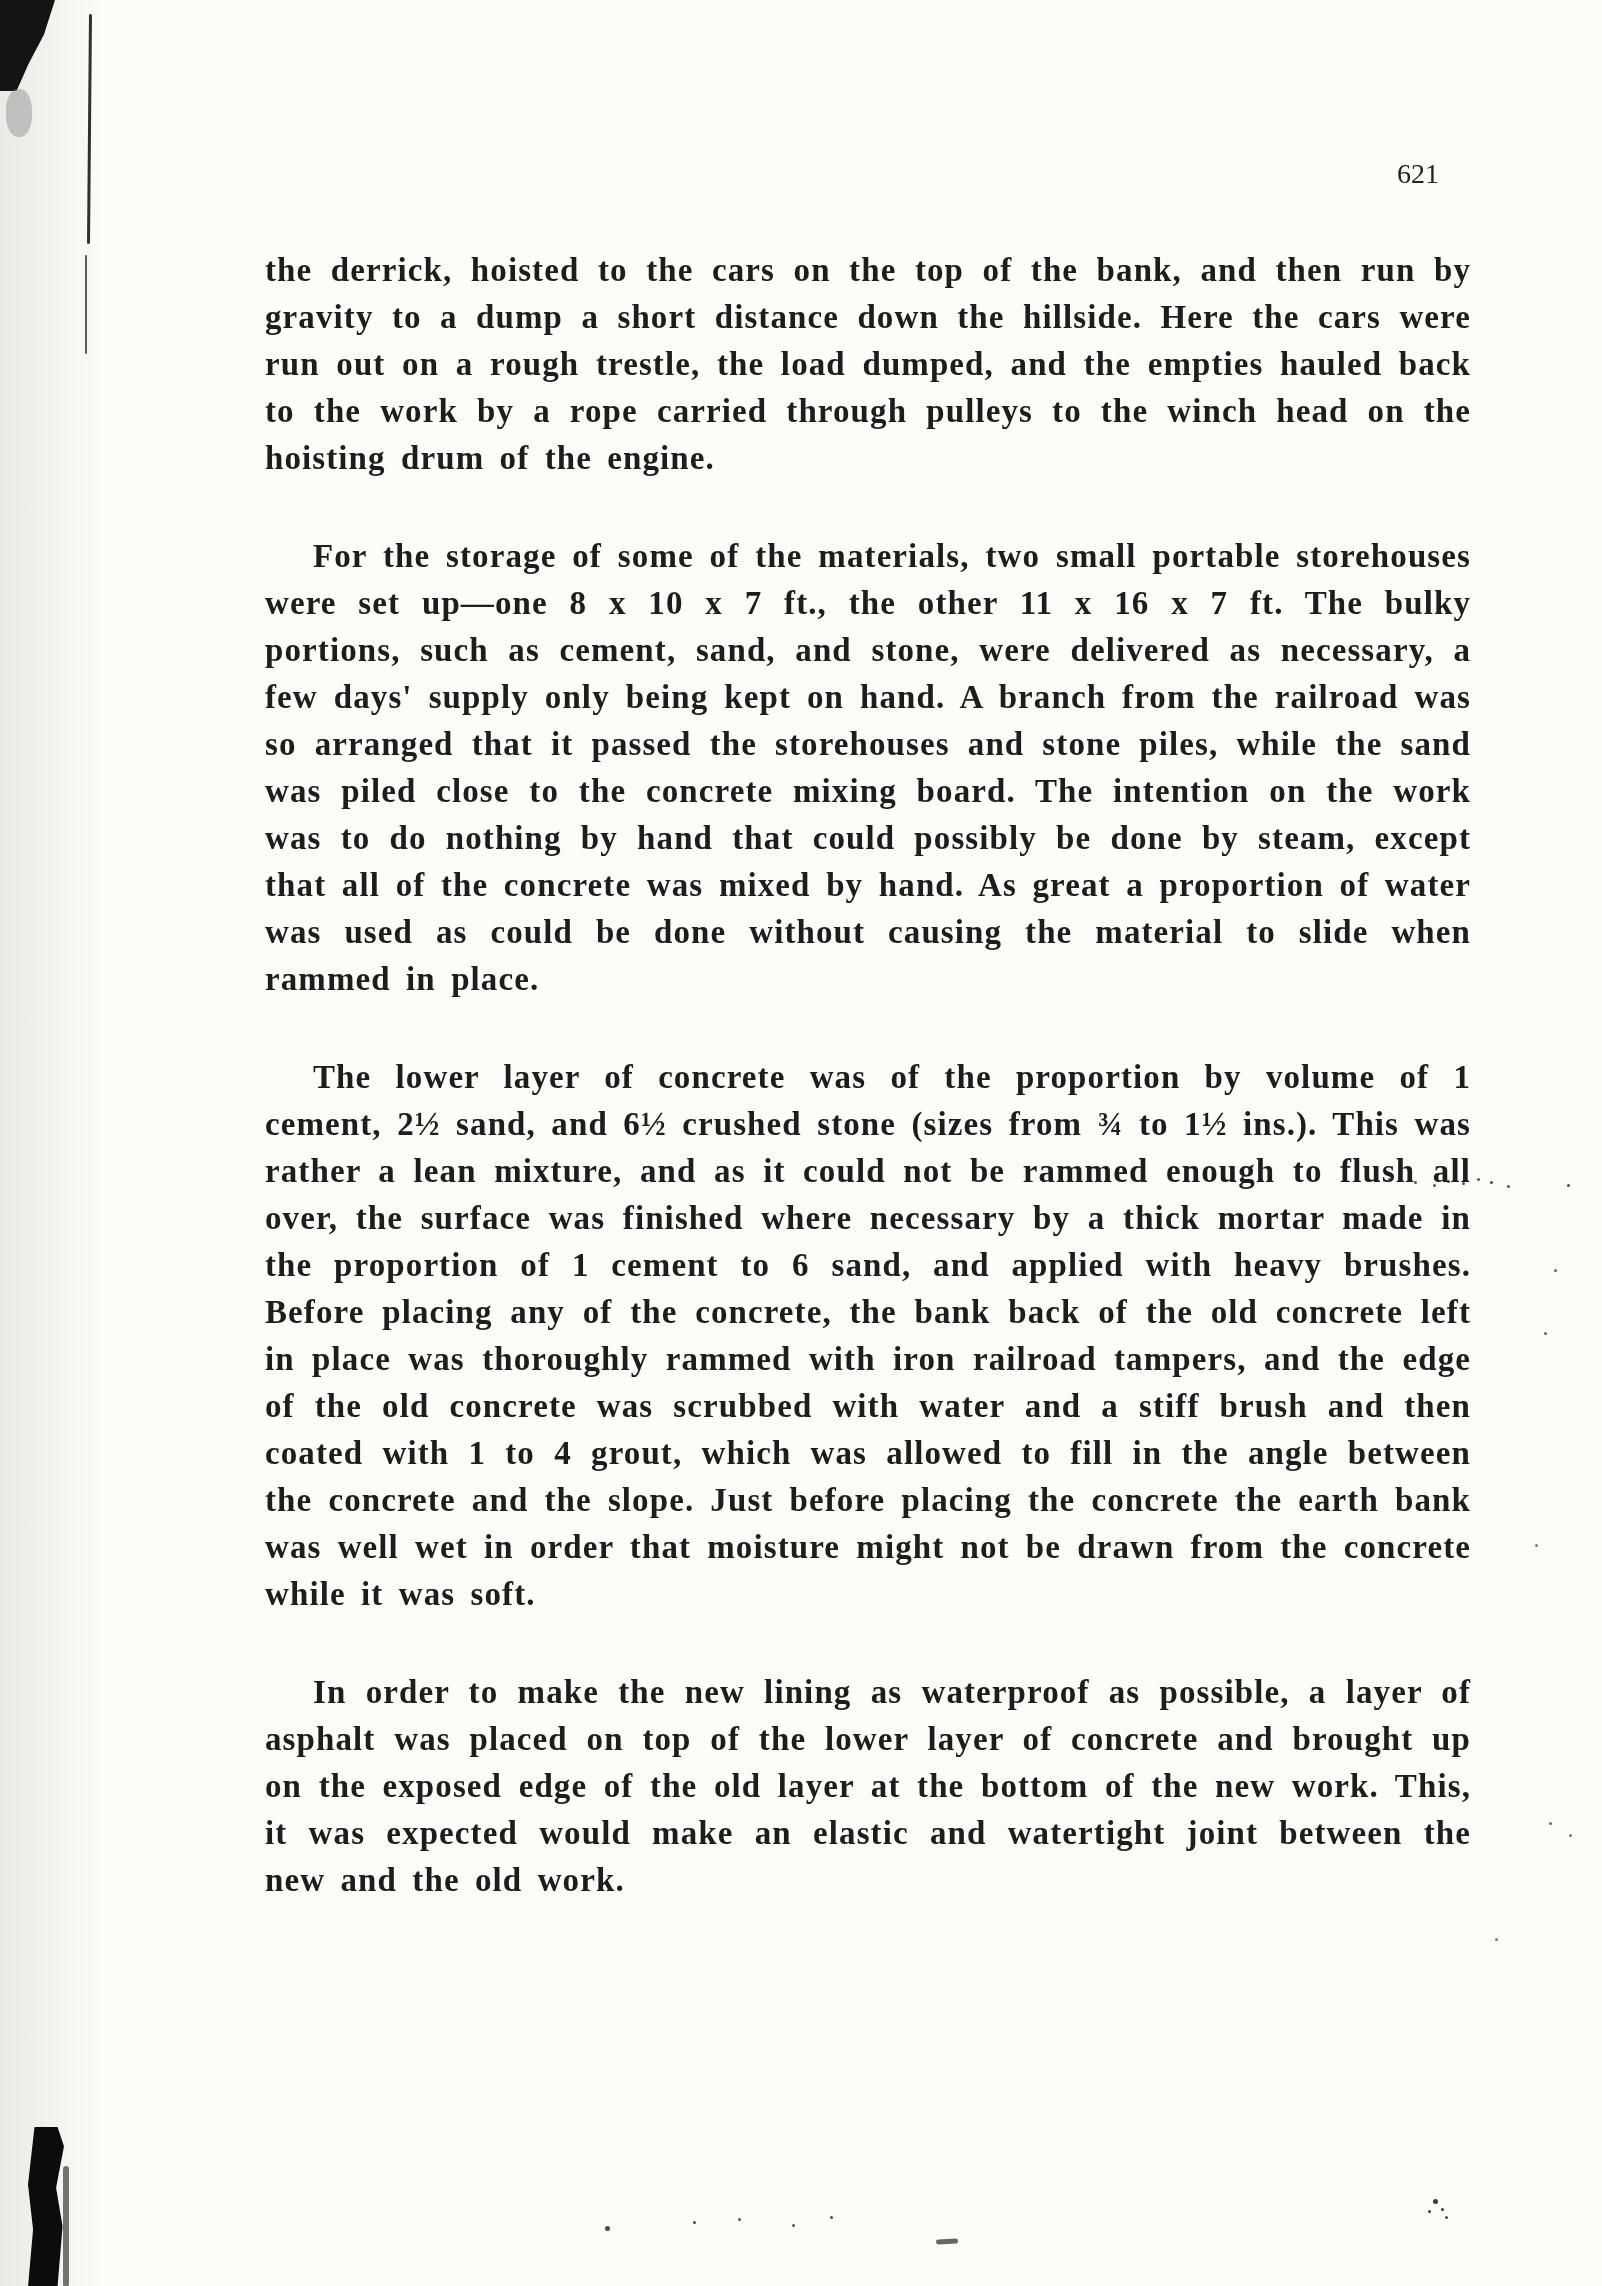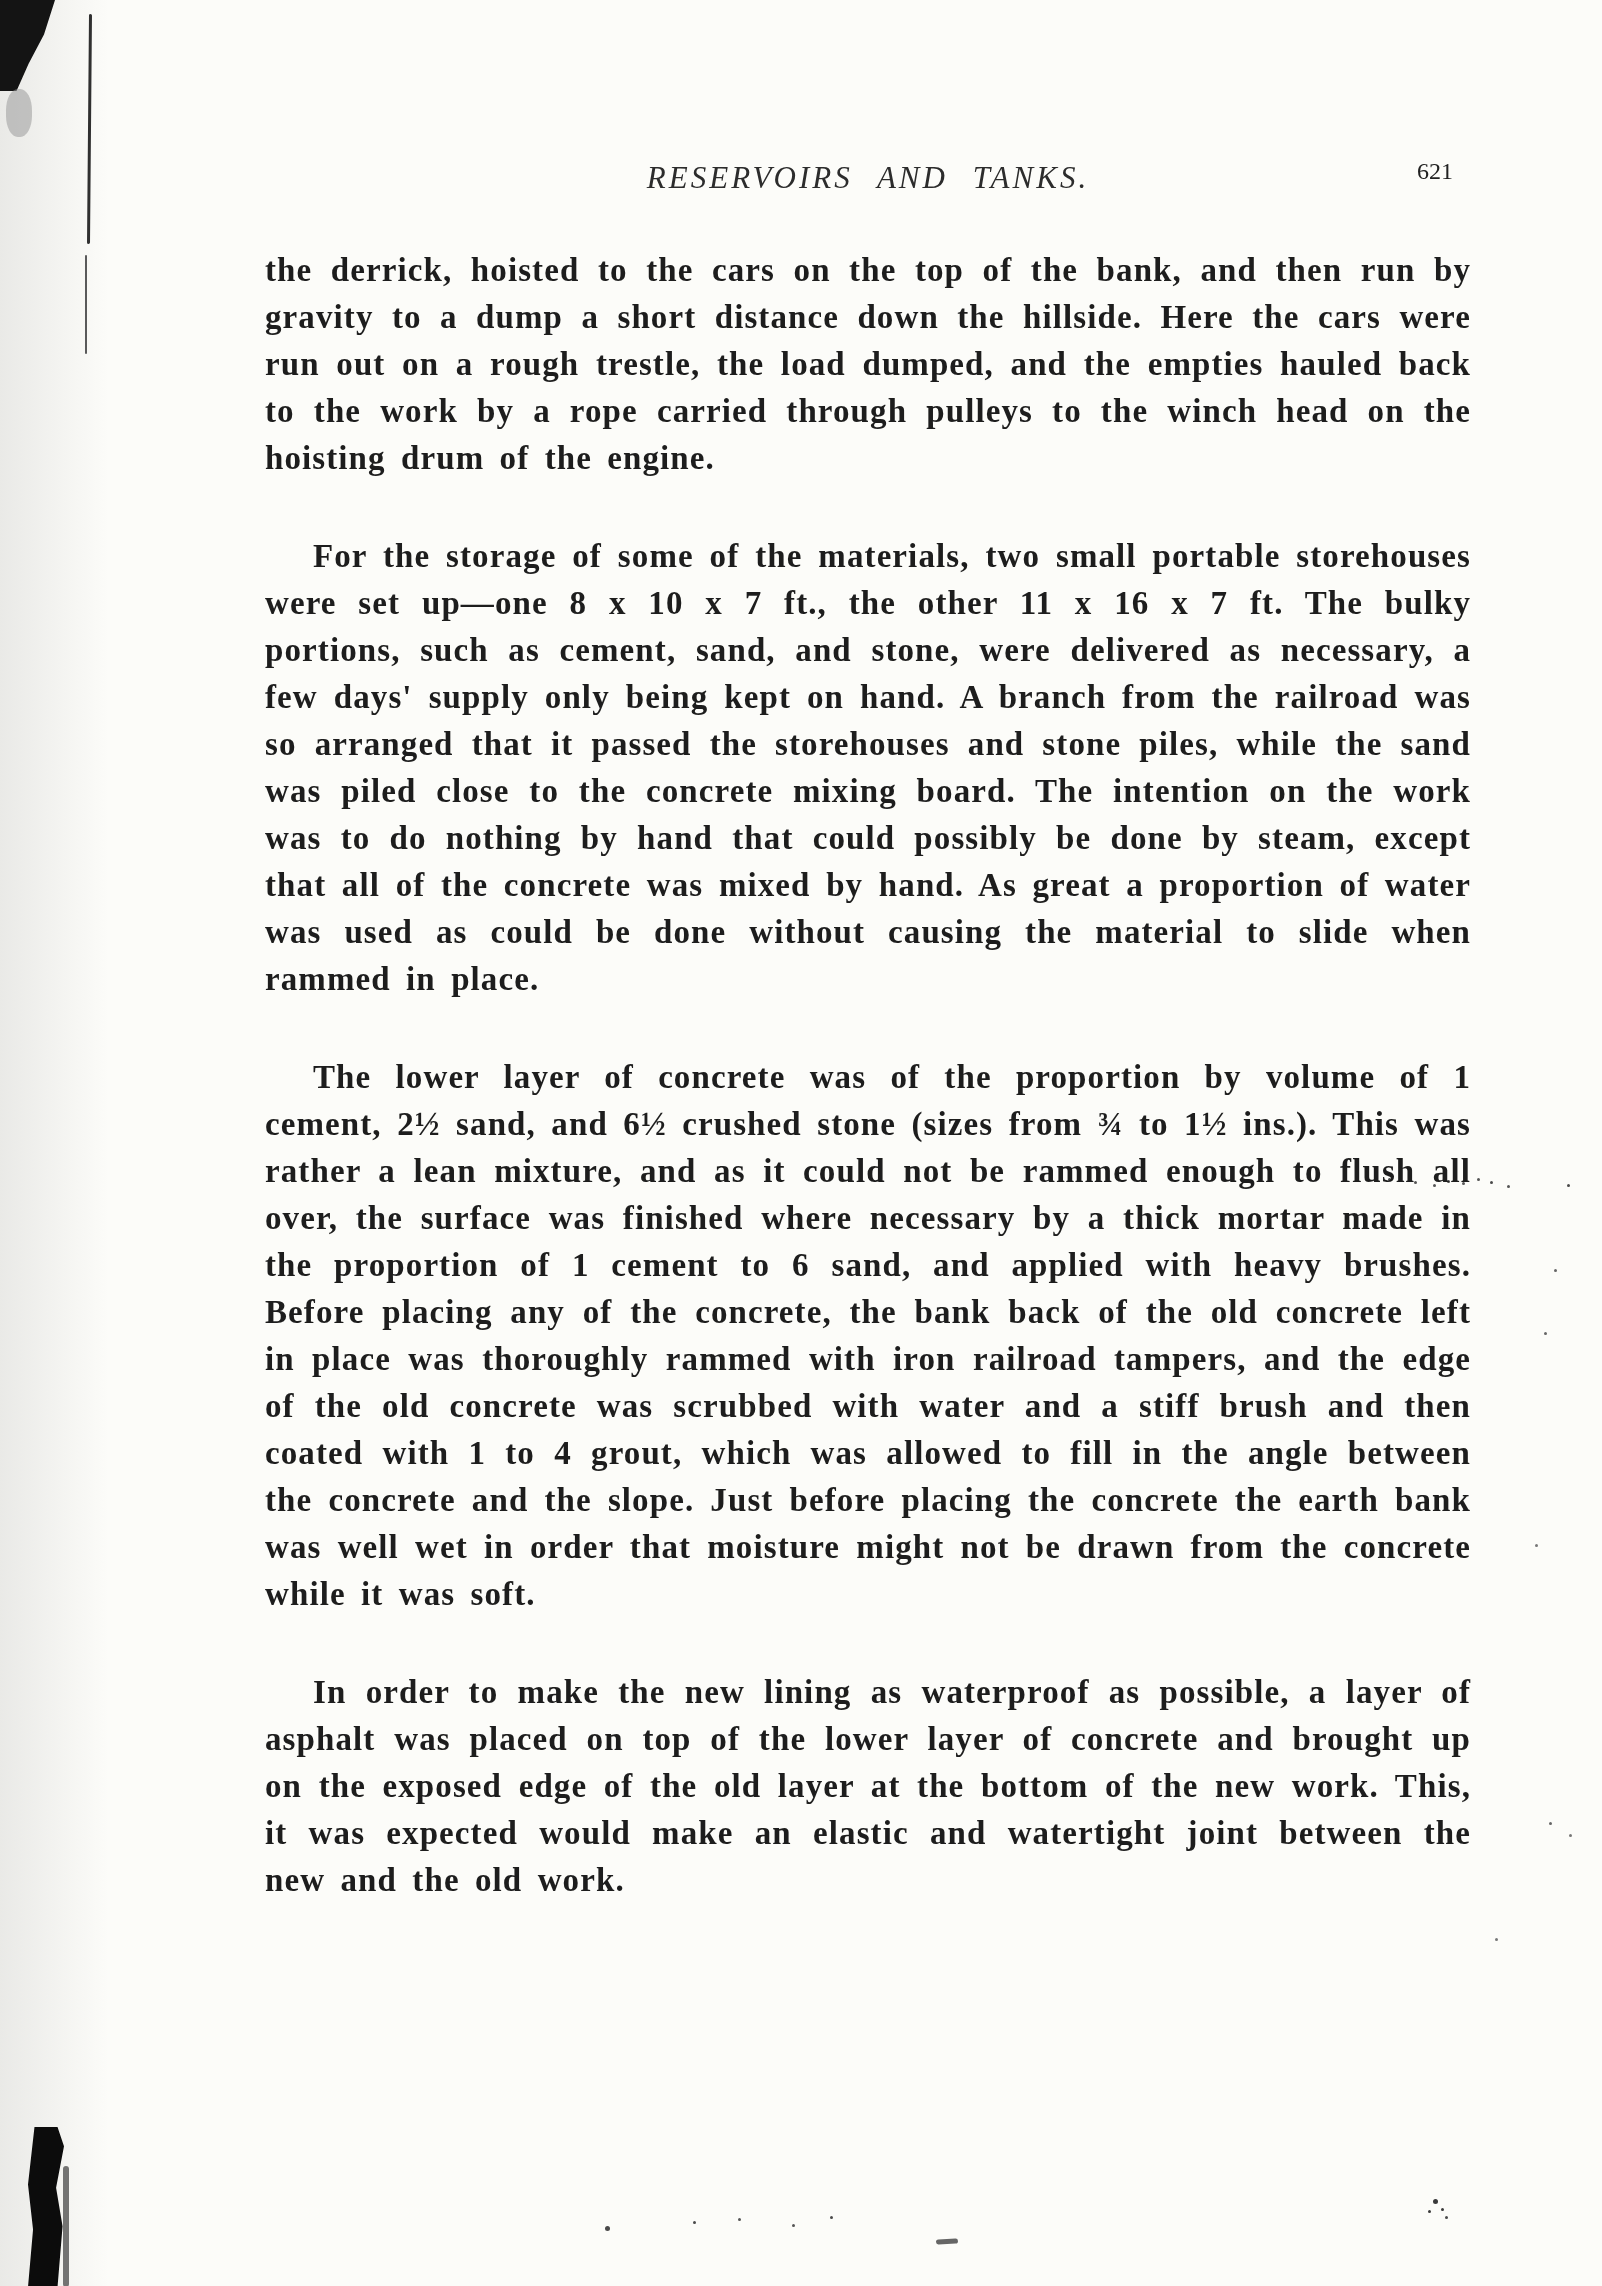--- a/index.html
+++ b/index.html
@@ -43,23 +43,23 @@
     transform: translateX(-50%);
     font-style: italic;
     font-size: 31px;
     letter-spacing: 3px;
     word-spacing: 14px;
     color: #2c2c2c;
     white-space: nowrap;
   }
   .page-number {
     position: absolute;
-    right: 18px;
+    right: 32px;
     top: -2px;
-    font-size: 24px;
+    font-size: 28px;
     color: #222;
   }
 
   .body-text {
     margin-top: 36px;
     font-size: 33px;
     line-height: 47px;
     letter-spacing: 1.1px;
     word-spacing: 6px;
     text-align: justify;
@@ -162,21 +162,20 @@
   <div class="artifact hairline-1"></div>
   <div class="artifact hairline-2"></div>
   <div class="artifact bar-bottom-left"></div>
   <div class="artifact bar-bottom-left-edge"></div>
   <div class="artifact specks"></div>
   <div class="artifact smudge-bottom-center"></div>
 
   <div class="content">
 
     <header class="running-head">
-      <span class="head-title">RESERVOIRS AND TANKS.</span>
       <span class="page-number">621</span>
     </header>
 
     <main class="body-text">
       <p class="para">the derrick, hoisted to the cars on the top of the bank, and then run by gravity to a dump a short distance down the hillside.  Here the cars were run out on a rough trestle, the load dumped, and the empties hauled back to the work by a rope carried through pulleys to the winch head on the hoisting drum of the engine.</p>
       <p class="para indent">For the storage of some of the materials, two small portable storehouses were set up—one 8 x 10 x 7 ft., the other 11 x 16 x 7 ft.  The bulky portions, such as cement, sand, and stone, were delivered as necessary, a few days' supply only being kept on hand.  A branch from the railroad was so arranged that it passed the storehouses and stone piles, while the sand was piled close to the concrete mixing board.  The intention on the work was to do nothing by hand that could possibly be done by steam, except that all of the concrete was mixed by hand.  As great a proportion of water was used as could be done without causing the material to slide when rammed in place.</p>
       <p class="para indent">The lower layer of concrete was of the proportion by volume of 1 cement, 2½ sand, and 6½ crushed stone (sizes from ¾ to 1½ ins.).  This was rather a lean mixture, and as it could not be rammed enough to flush all over, the surface was finished where necessary by a thick mortar made in the proportion of 1 cement to 6 sand, and applied with heavy brushes.  Before placing any of the concrete, the bank back of the old concrete left in place was thoroughly rammed with iron railroad tampers, and the edge of the old concrete was scrubbed with water and a stiff brush and then coated with 1 to 4 grout, which was allowed to fill in the angle between the concrete and the slope.  Just before placing the concrete the earth bank was well wet in order that moisture might not be drawn from the concrete while it was soft.</p>
       <p class="para indent">In order to make the new lining as waterproof as possible, a layer of asphalt was placed on top of the lower layer of concrete and brought up on the exposed edge of the old layer at the bottom of the new work.  This, it was expected would make an elastic and watertight joint between the new and the old work.</p>
     </main>
 

